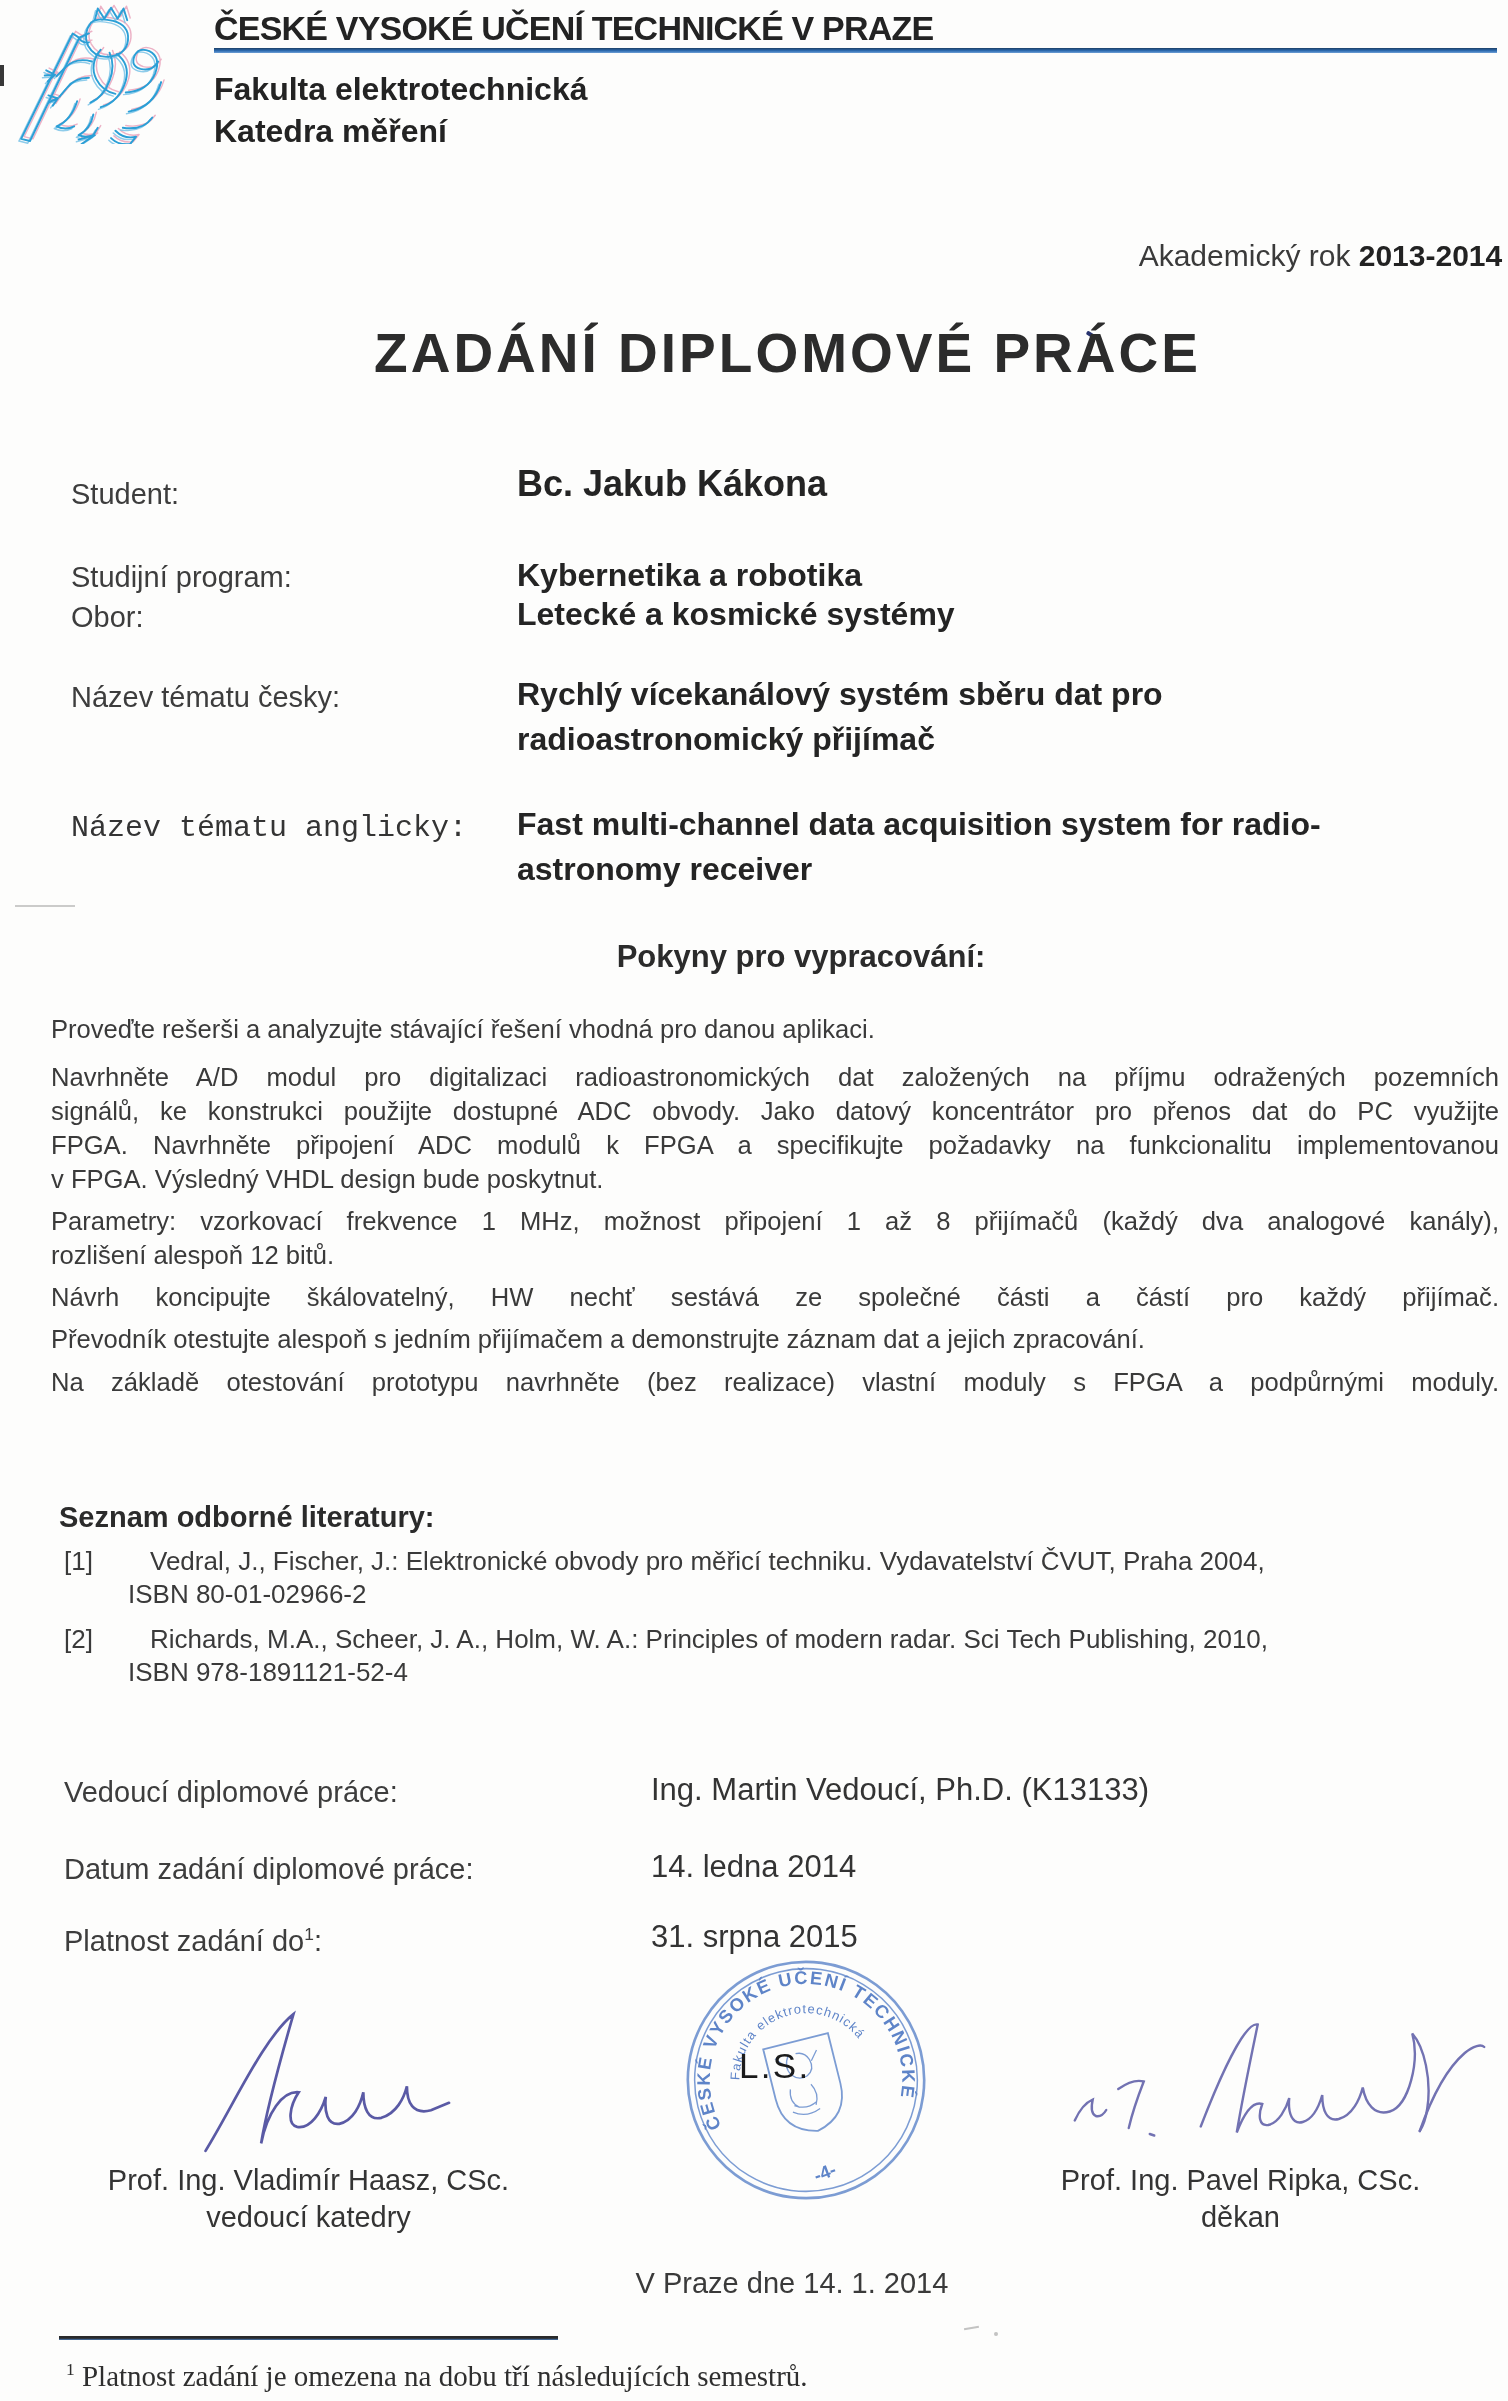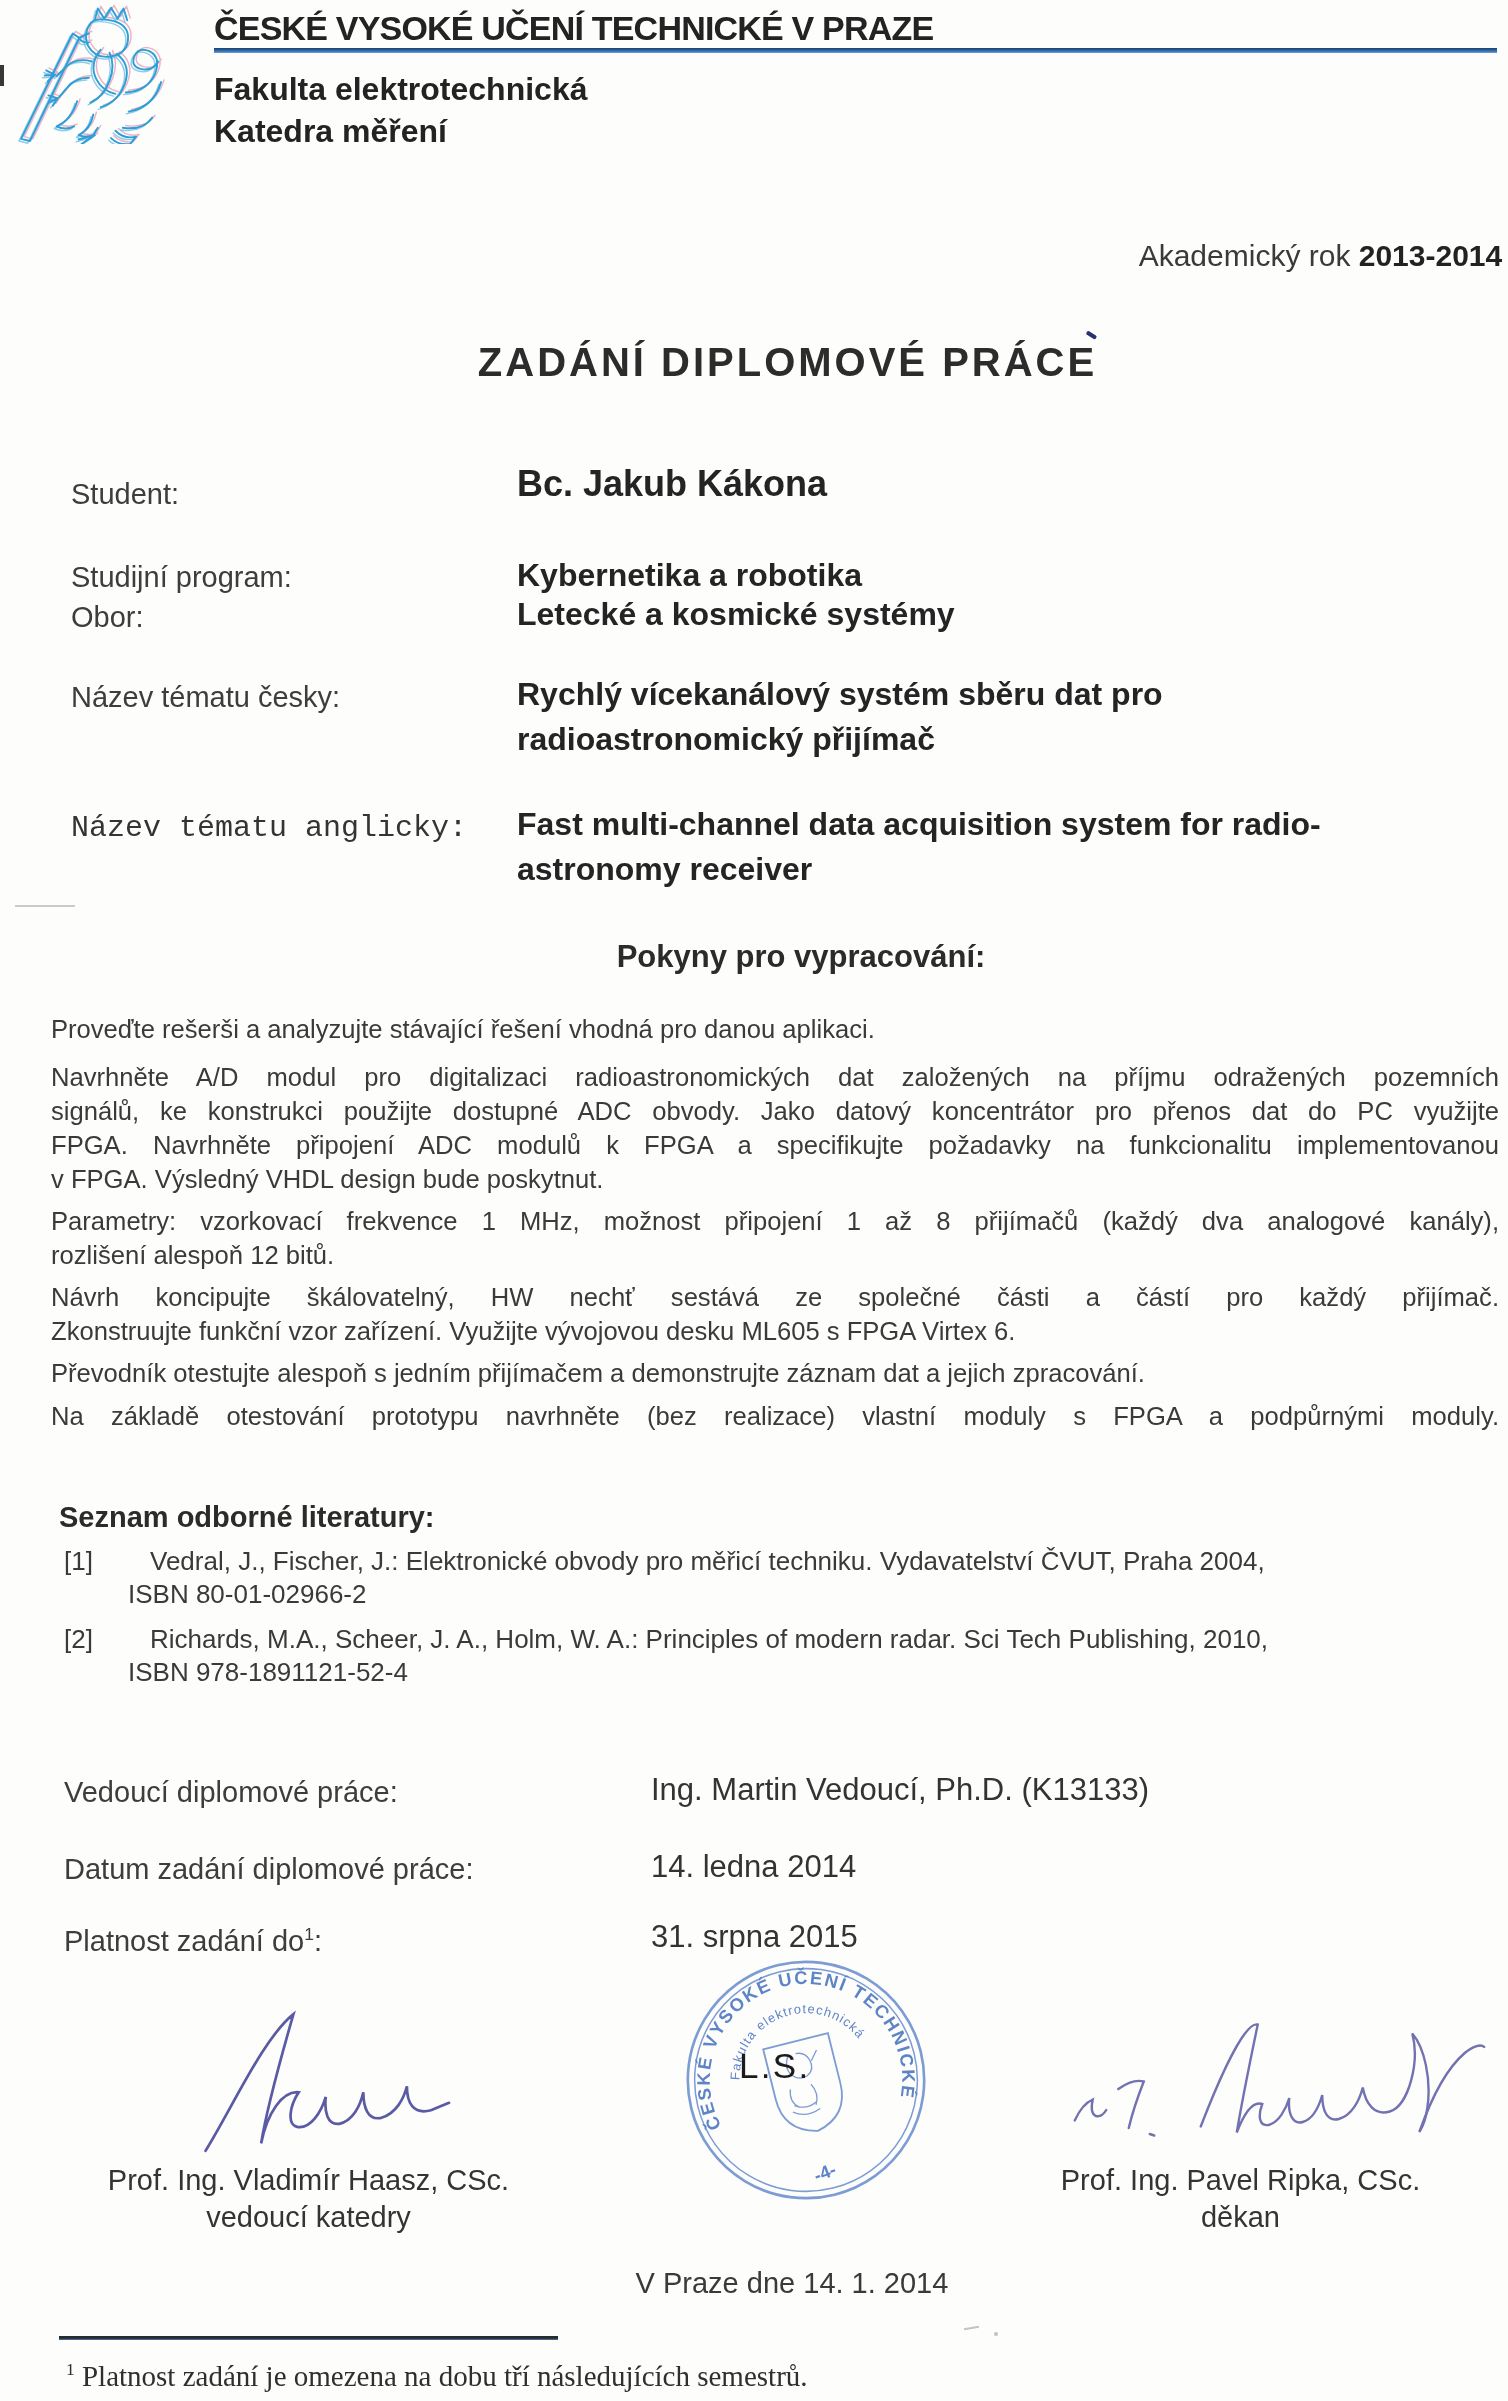--- a/index.html
+++ b/index.html
@@ -13,21 +13,21 @@
   .univ-title{left:214px;top:9px;font-size:34px;font-weight:bold;color:#232323;letter-spacing:-0.8px;}
   .blue-rule{left:214px;top:48px;width:1283px;height:5.3px;background:linear-gradient(to bottom,#1d3f66 0%,#2d6cb2 55%,#6fa0d6 100%);}
   .faculty{left:214px;top:71px;font-size:32px;font-weight:bold;color:#232323;}
   .dept{left:214px;top:113px;font-size:32px;font-weight:bold;color:#232323;}
   .logo{left:6px;top:3.8px;width:185px;height:140px;}
   
   .acad{right:6.8px;top:239px;font-size:30px;color:#3a3a3a;white-space:nowrap;}
   .acad b{color:#222;}
   .tick-mark{left:1086px;top:333px;width:10.5px;height:3.8px;background:#27336e;transform:rotate(32deg);border-radius:1.5px;}
   
-  .main-title{left:71px;top:339px;width:1433px;text-align:center;font-size:40px;font-weight:bold;
+  .main-title{left:71px;top:322px;width:1433px;text-align:center;font-size:55px;font-weight:bold;
     letter-spacing:3px;color:#2c2c2c;}
   
   .lbl{font-size:29px;color:#3d3d3d;}
   .lbl-serif{font-family:Liberation Mono, monospace;font-size:30px;color:#343434;}
   .vb{font-weight:bold;color:#242424;}
   .student-val{left:517px;top:463px;font-size:36px;}
   .row-lines{line-height:45px;}
   
   .pokyny{left:94px;top:939px;width:1414px;text-align:center;font-size:31px;font-weight:bold;color:#2b2b2b;}
   .paras{left:51px;top:1012px;width:1448px;font-size:25.6px;color:#3a3a3a;}
@@ -139,21 +139,20 @@
       <div class="ln j">signálů, ke konstrukci použijte dostupné ADC obvody. Jako datový koncentrátor pro přenos dat do PC využijte</div>
       <div class="ln j">FPGA. Navrhněte připojení ADC modulů k FPGA a specifikujte požadavky na funkcionalitu implementovanou</div>
       <div class="ln">v FPGA. Výsledný VHDL design bude poskytnut.</div>
     </div>
     <div class="para">
       <div class="ln j">Parametry: vzorkovací frekvence 1 MHz, možnost připojení 1 až 8 přijímačů (každý dva analogové kanály),</div>
       <div class="ln">rozlišení alespoň 12 bitů.</div>
     </div>
     <div class="para">
       <div class="ln j">Návrh koncipujte škálovatelný, HW nechť sestává ze společné části a částí pro každý přijímač.</div>
-      <div class="ln">Zkonstruujte funkční vzor zařízení. Využijte vývojovou desku ML605 s FPGA Virtex 6.</div>
     </div>
     <div class="para">
       <div class="ln">Převodník otestujte alespoň s jedním přijímačem a demonstrujte záznam dat a jejich zpracování.</div>
     </div>
     <div class="para">
       <div class="ln j">Na základě otestování prototypu navrhněte (bez realizace) vlastní moduly s FPGA a podpůrnými moduly.</div>
     </div>
   </div>
 
   <div class="abs lit-head">Seznam odborné literatury:</div>

